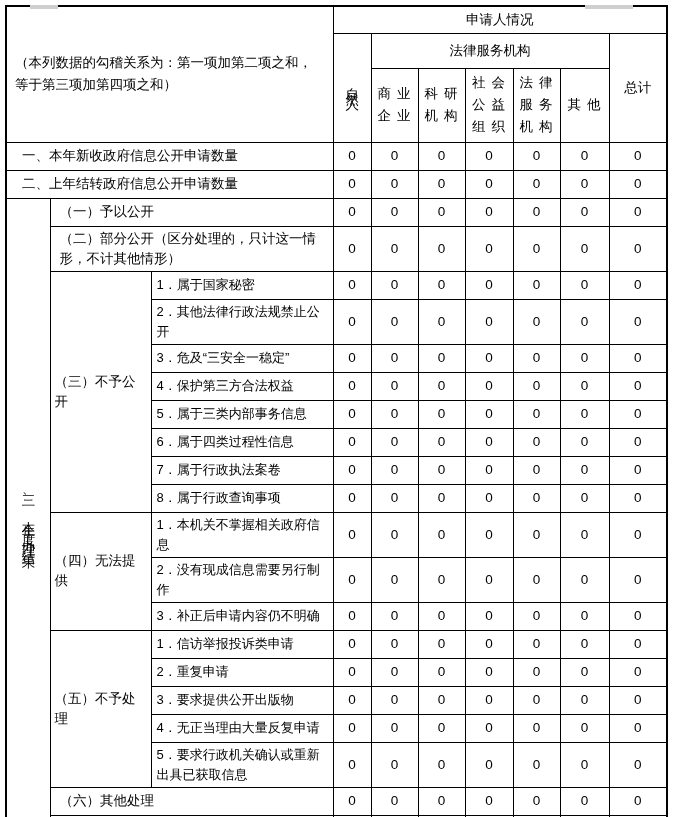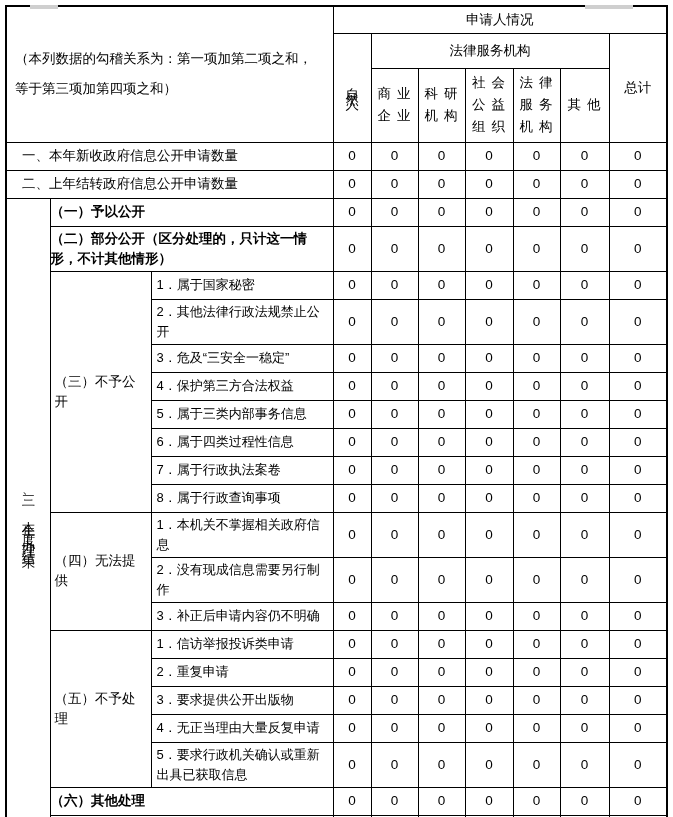--- a/index.html
+++ b/index.html
@@ -33,21 +33,21 @@
     padding: 2px 4px;
     overflow: hidden;
   }
   tr.hr1 { height: 27px; }
   tr.hr2 { height: 35px; }
   tr.hr3 { height: 74px; }
   tr.dr  { height: 28px; }
   tr.dr.tall { height: 43px; margin-top: 24px; }
 
   .center { text-align: center; padding: 2px 9px; }
-  .note { padding: 11px 8px; line-height: 30px; }
+  .note { padding: 11px 8px; line-height: 22px; }
 
   .subcol {
     text-align: center;
     letter-spacing: 6px;
     word-break: break-all;
     line-height: 22px;
     padding: 2px 0 2px 5px;
   }
   .vheader { text-align: center; padding: 0; }
   .vheader .vtext {
@@ -60,21 +60,21 @@
   .vsec { text-align: center; padding: 0; }
   .vsec .vtext {
     writing-mode: vertical-rl;
     text-orientation: upright;
     letter-spacing: 6px;
     line-height: 1;
     display: inline-block;
   }
 
   .label.l1 { padding-left: 15px; }
-  .label.l2 { padding-left: 0; font-weight: bold; }
+  .label.l2 { padding-left: 9px; }
   .label.l3 { padding-left: 5px; padding-right: 0; font-size: 13px; }
   .label.group { }
   .val { text-align: center; font-size: 13.5px; }
 </style>
 </head>
 <body>
 
 <div class="page">
   <div class="artifact artifact-left"></div>
   <div class="artifact artifact-right"></div>

